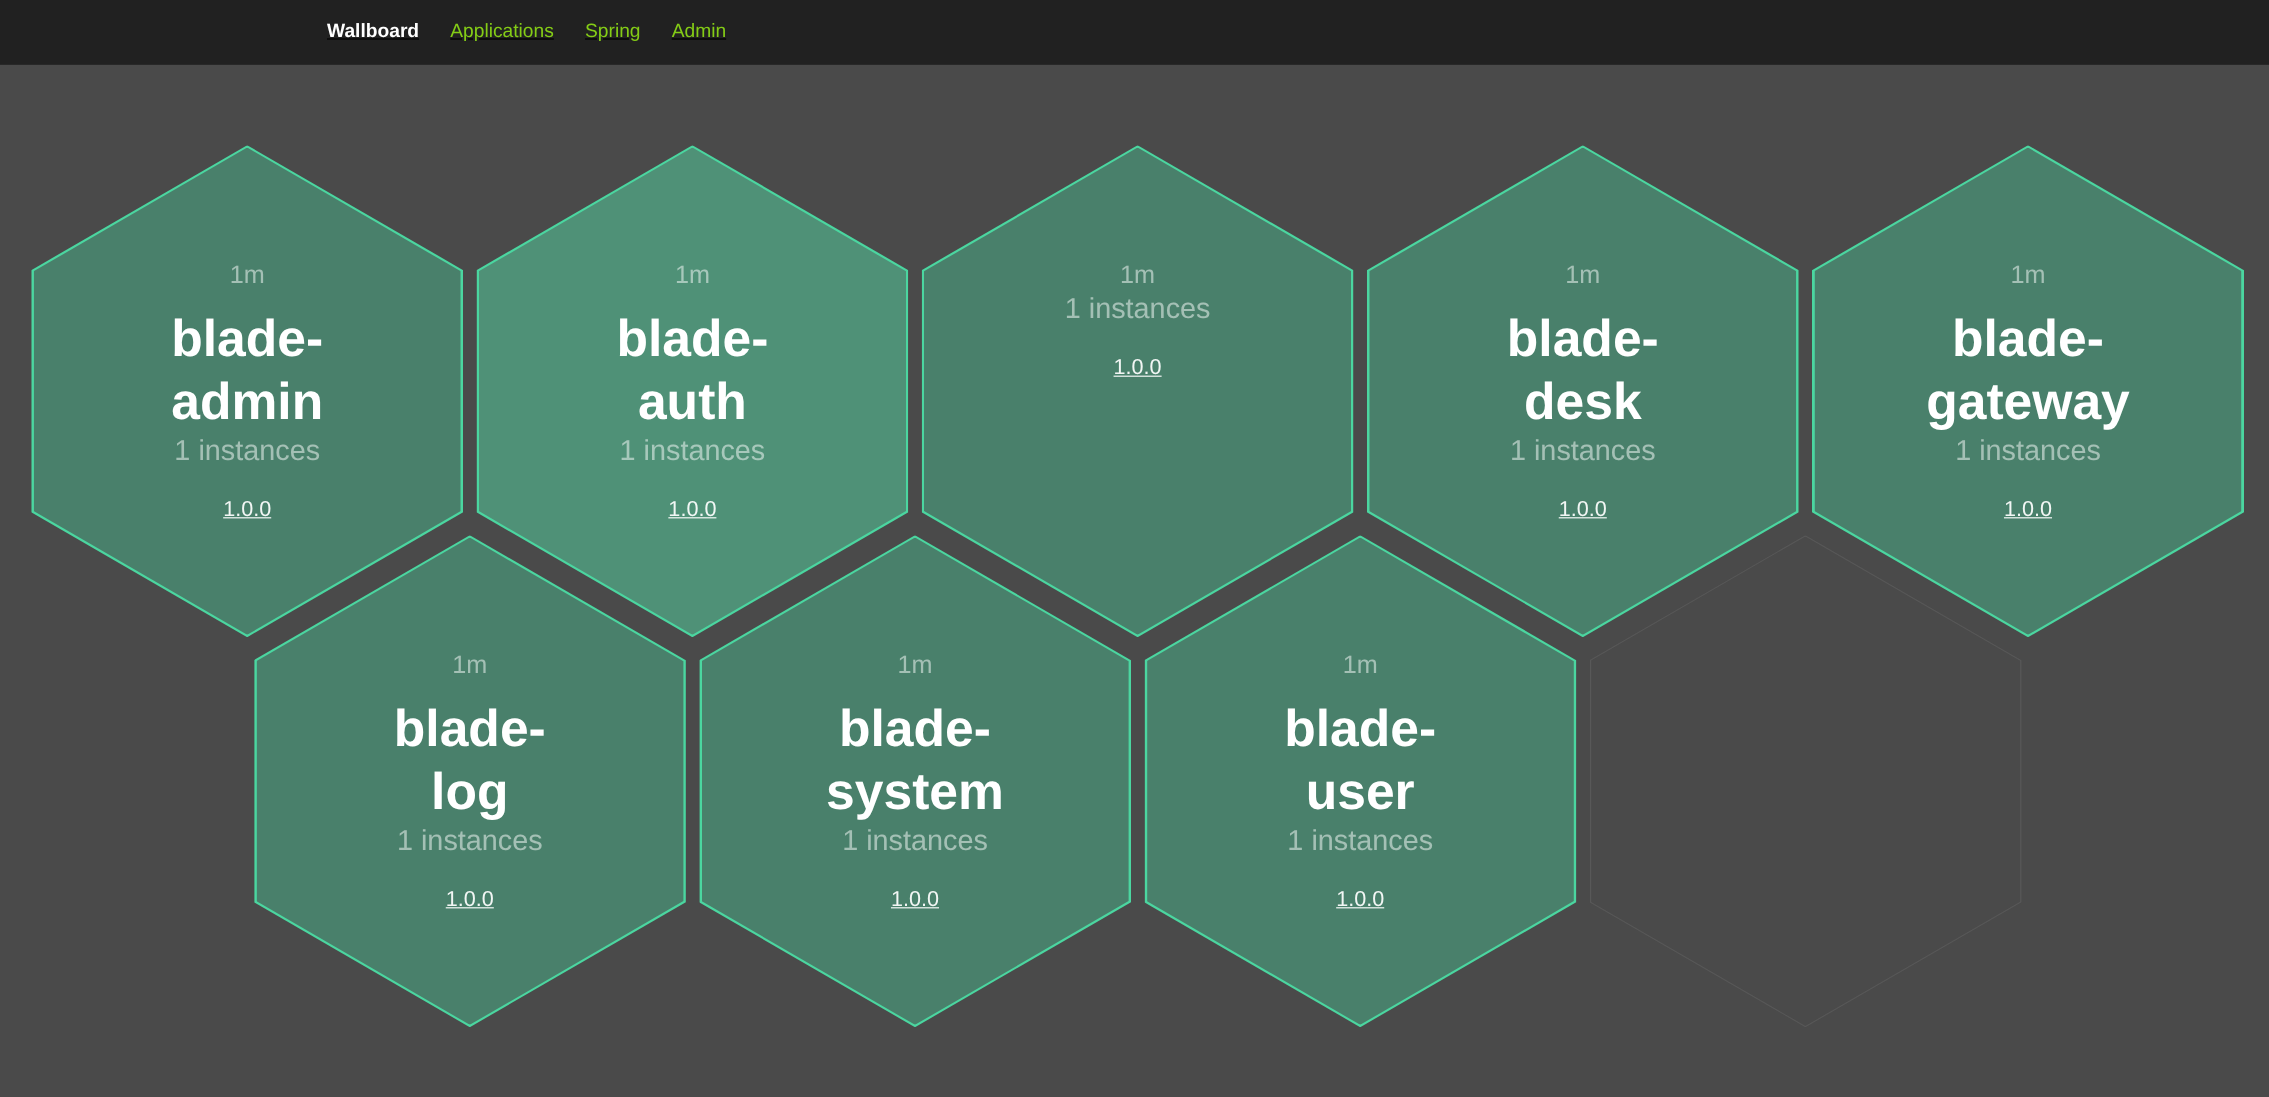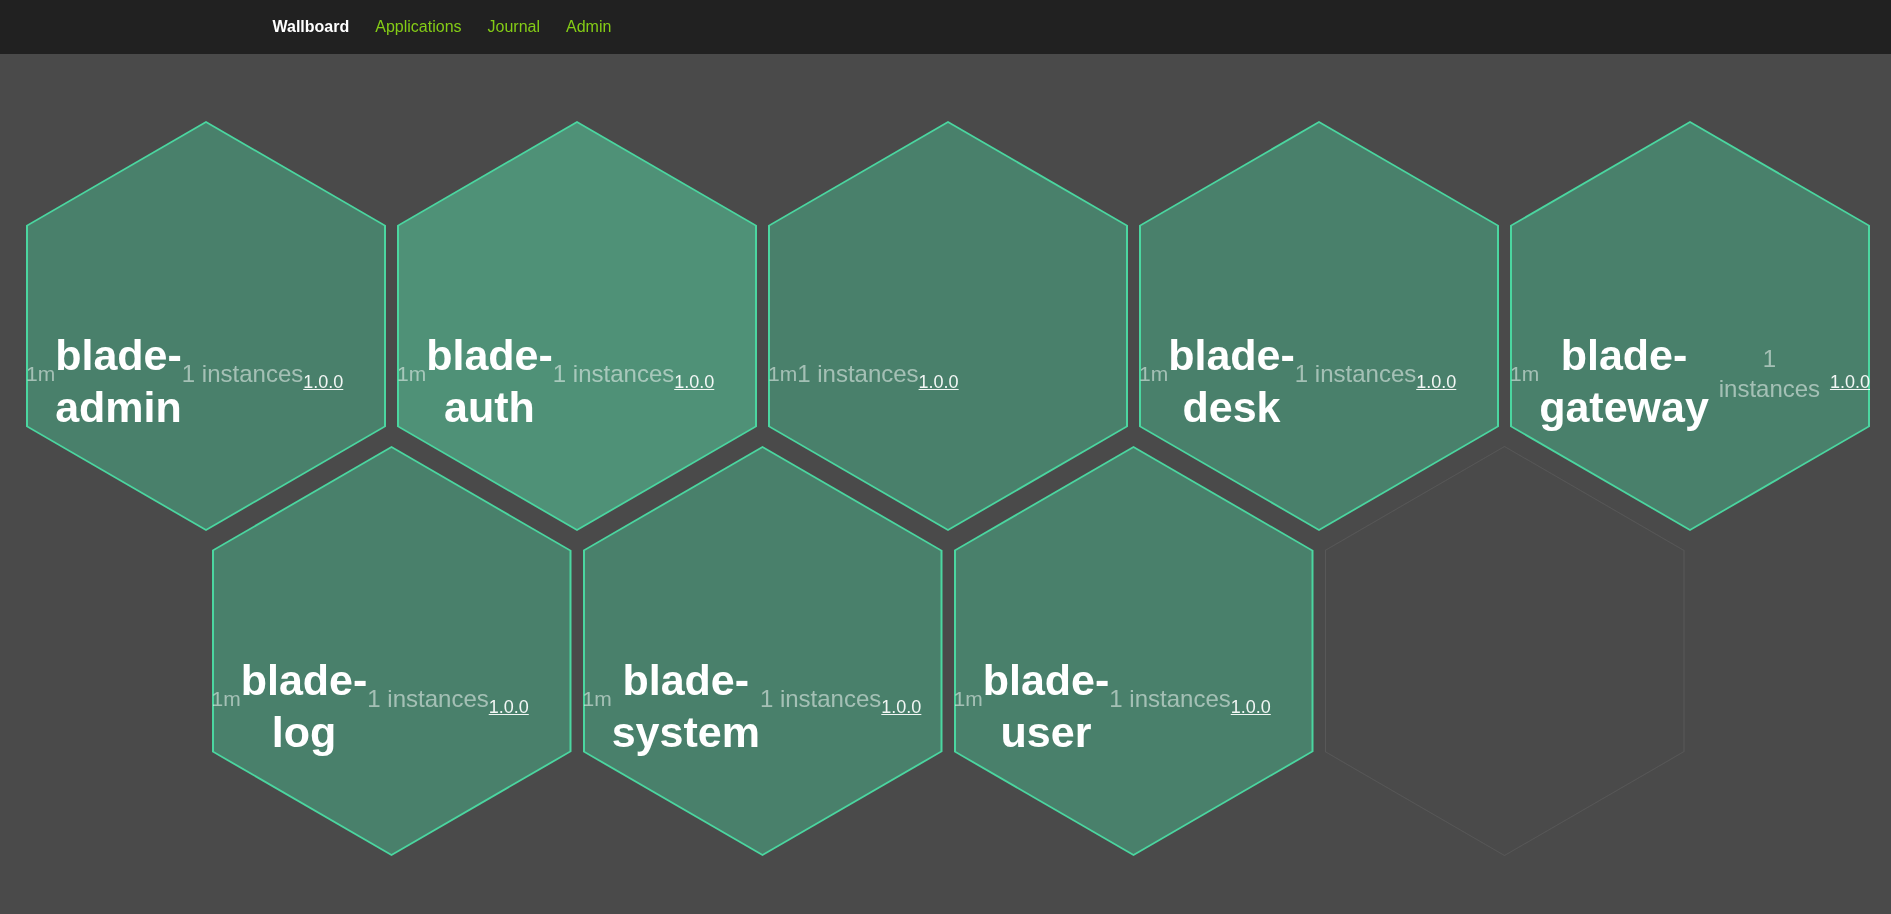--- a/index.html
+++ b/index.html
@@ -36,41 +36,41 @@
   .brand-logo-hex {
     position: absolute; inset: 0;
     background: var(--brand-green);
     clip-path: polygon(26% 0%, 74% 0%, 100% 50%, 74% 100%, 26% 100%, 0% 50%);
   }
   .brand-logo svg { position: absolute; inset: 0; }
   .brand-title {
     color: #ffffff; font-size: 23px; font-weight: 700;
     letter-spacing: 0.2px; white-space: nowrap;
   }
-  .nav { display: flex; align-items: center; }
+  .nav { display: flex; align-items: center; text-decoration: underline; }
   .nav-item {
     font-size: 16px; color: #84cc16;
     padding: 0 13px; cursor: pointer; white-space: nowrap;
   }
   .nav-item.active { color: #ffffff; font-weight: 700; }
   
   .wallboard { position: relative; width: 100%; height: 860px; }
   .hex {
     position: absolute; width: 360px; height: 410px;
     cursor: pointer;
   }
   .hex-border, .hex-fill, .hex-content { position: absolute; }
   .hex-shape {
     clip-path: polygon(50% 0%, 100% 25.4%, 100% 74.6%, 50% 100%, 0% 74.6%, 0% 25.4%);
   }
   .hex-border { inset: 0; background: var(--hex-border); }
   .hex-fill { inset: 2px; background: var(--hex-fill); }
   .hex.highlight .hex-fill { background: var(--hex-fill-hi); }
   .hex-content {
-    inset: 0; display: flex; flex-direction: row; align-items: center;
+    inset: 0; display: flex; flex-direction: column; align-items: center;
     padding-top: 96px; text-align: center;
   }
   .hex-time {
     font-size: 21px; line-height: 26px;
     color: rgba(255,255,255,0.50);
   }
   .hex-name {
     margin-top: 14px;
     font-size: 43px; line-height: 52px; font-weight: 700;
     color: #ffffff; white-space: pre-line;
@@ -90,21 +90,21 @@
   .hex.empty .hex-fill { inset: 1px; background: var(--bg); }
 </style>
 </head>
 <body>
 
 <div class="header">
   <div class="header-inner">
     <div class="nav">
       <span class="nav-item active">Wallboard</span>
       <span class="nav-item">Applications</span>
-      <span class="nav-item">Journal</span>
+      <span class="nav-item">Spring</span>
       <span class="nav-item">Admin</span>
     </div>
   </div>
 </div>
 
 <div class="wallboard" id="wallboard">
     <div class="hex" style="left: 26px; top: 67px;">
     <div class="hex-border hex-shape"></div>
     <div class="hex-fill hex-shape"></div>
     <div class="hex-content">

